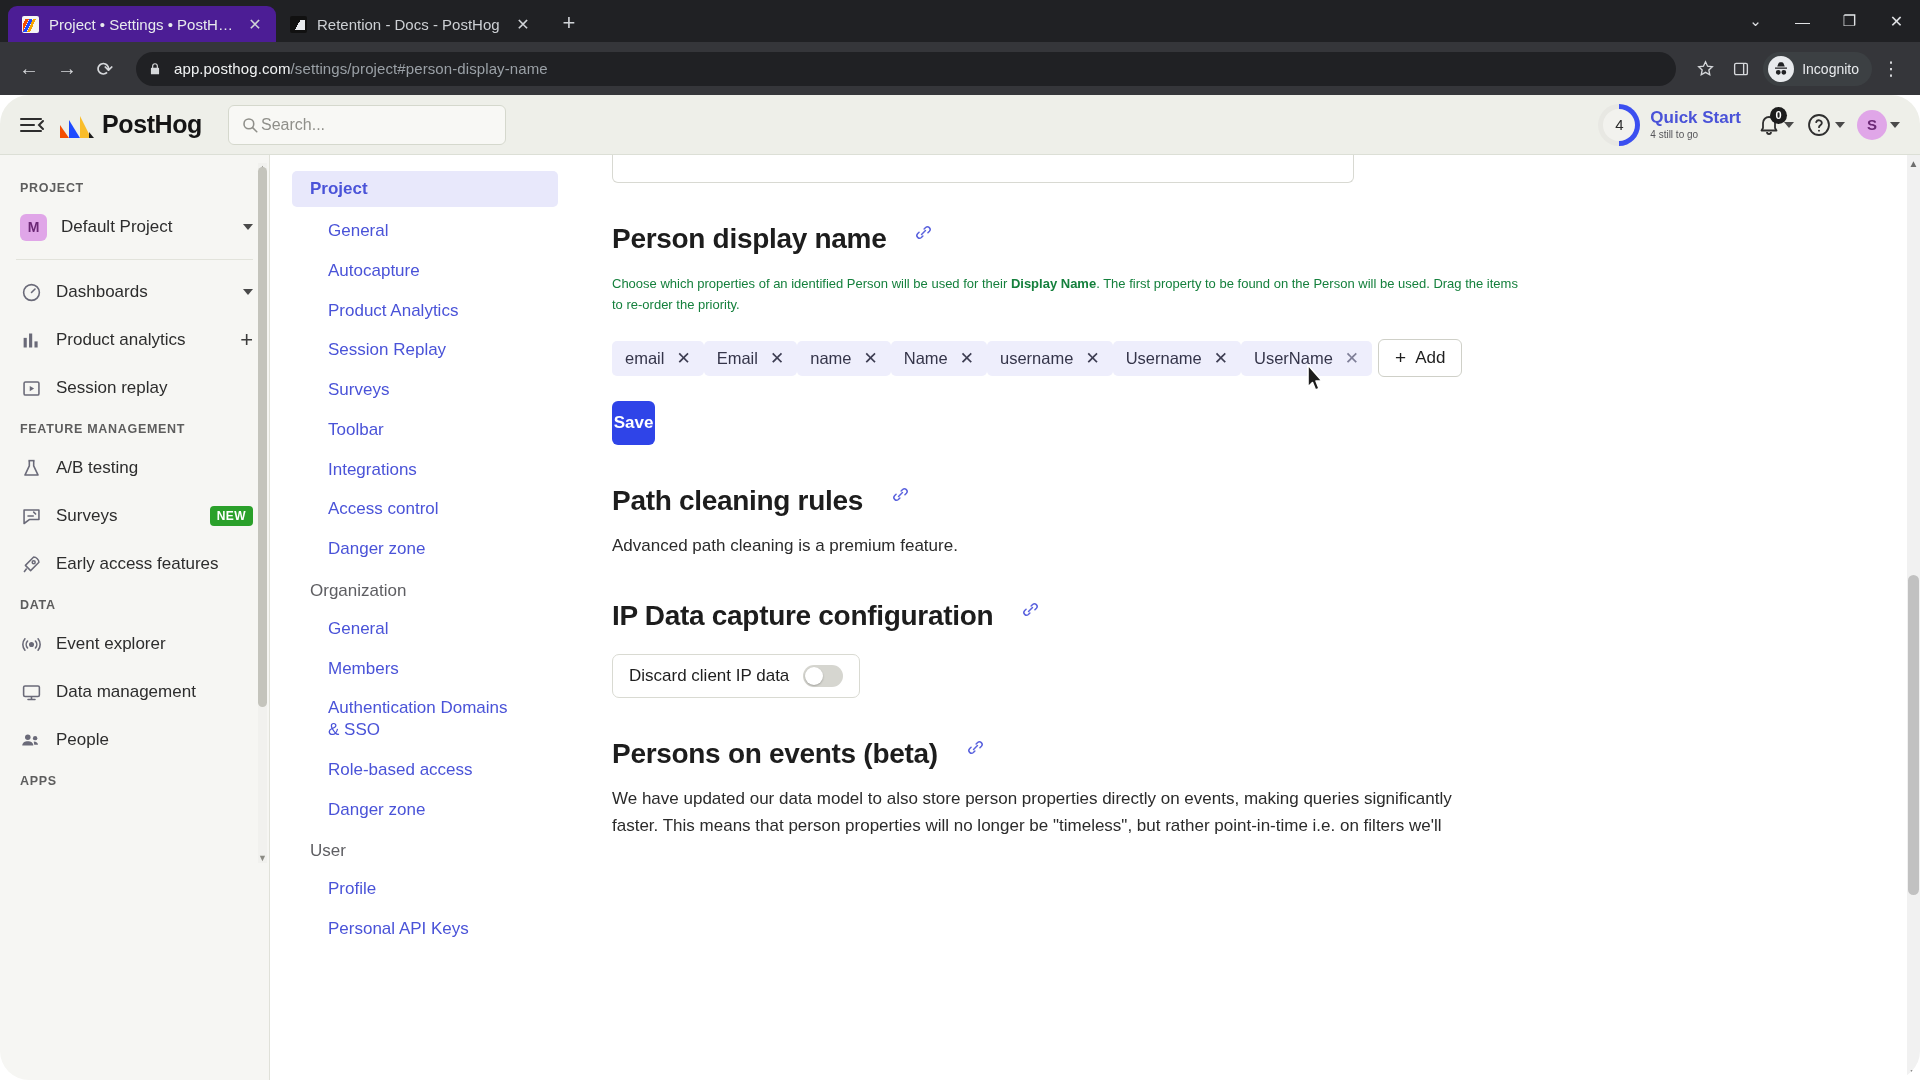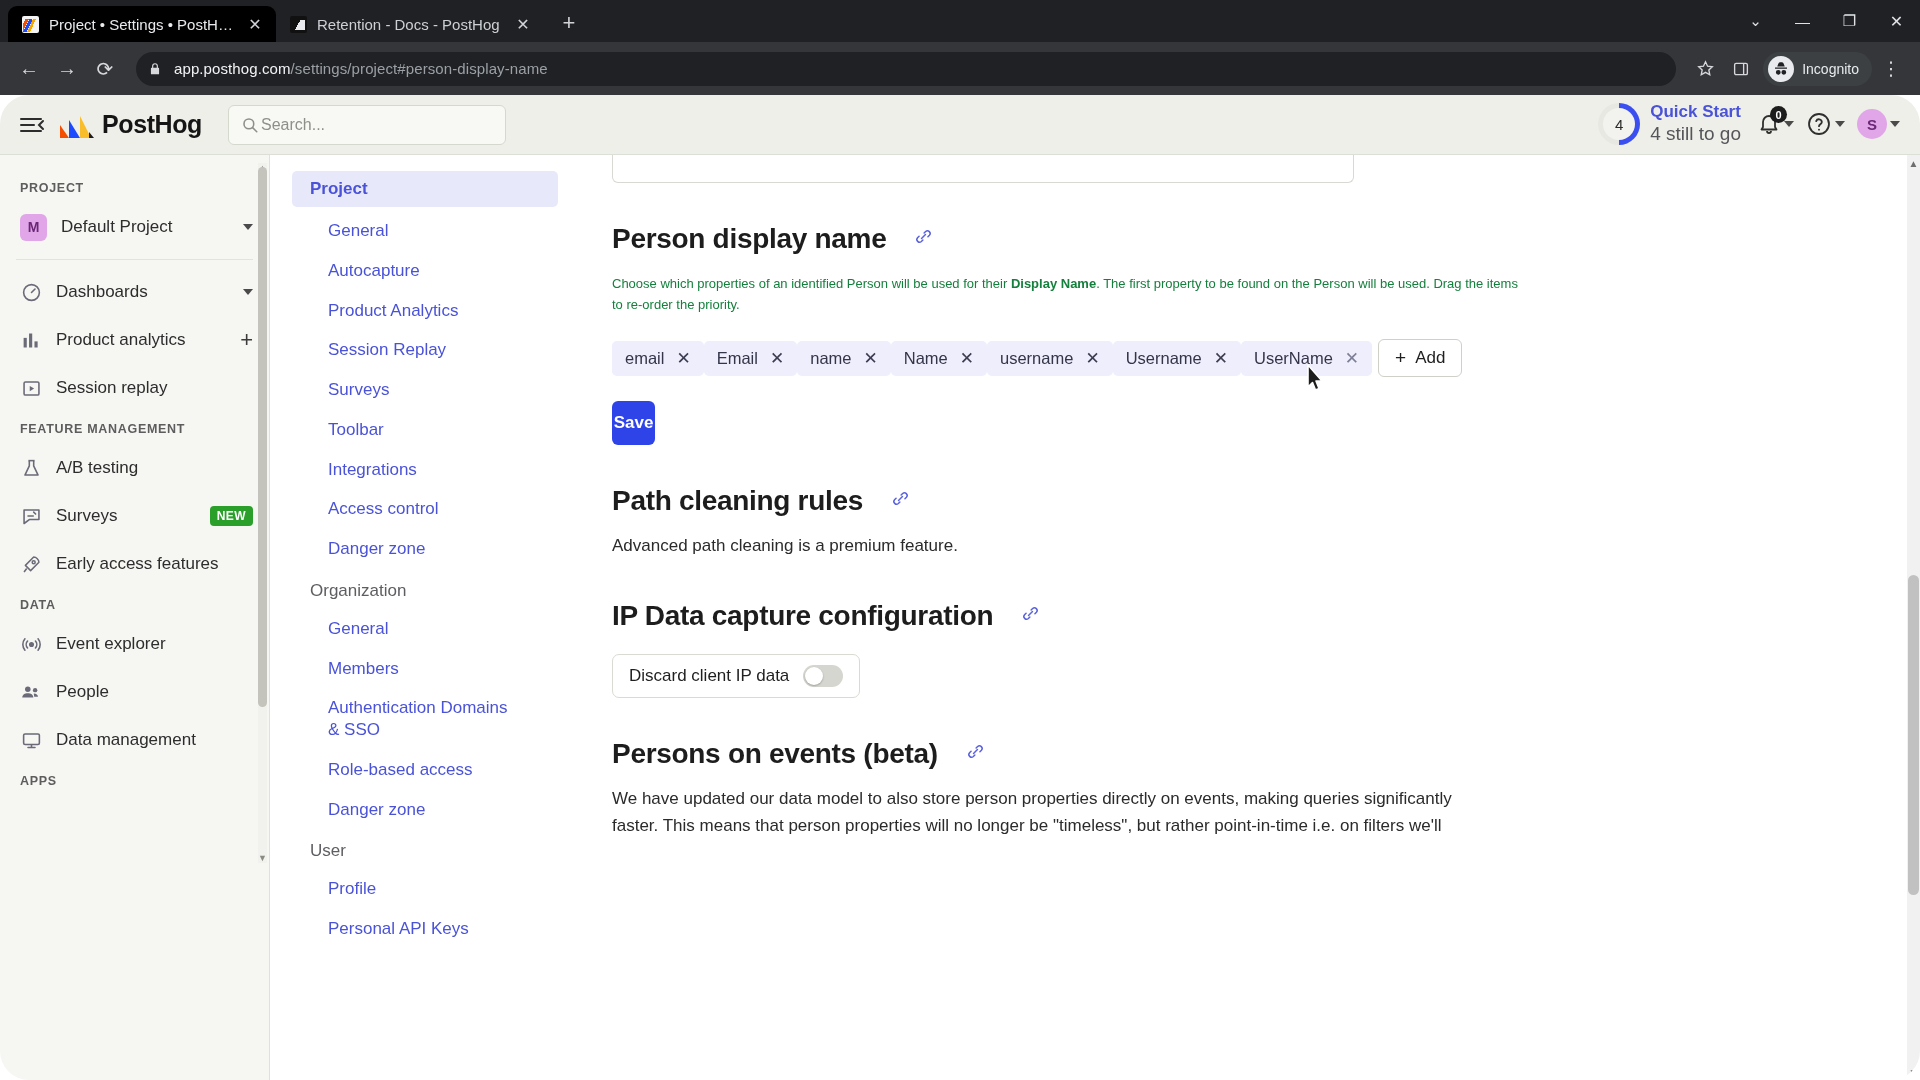--- a/index.html
+++ b/index.html
@@ -14,21 +14,21 @@
   .browser { width: 1920px; height: 1080px; display: flex; flex-direction: column; }
   .tabstrip {
     height: 42px; background: #202124; display: flex; align-items: flex-end;
     padding-left: 8px; position: relative; flex: 0 0 42px;
   }
   .tab {
     height: 36px; width: 268px; display: flex; align-items: center;
     border-radius: 9px 9px 0 0; padding: 0 10px 0 14px; gap: 10px;
     font-size: 15px; color: #e8eaed; position: relative;
   }
-  .tab.active { background: #000000; }
+  .tab.active { background: #4c1d95; }
   .tab.inactive { color: #cdd0d4; }
   .tab-fav { width: 17px; height: 17px; flex: 0 0 17px; border-radius: 2px; position: relative; overflow: hidden; }
   .fav-a { background: #f5f5f5; }
   .fav-a::before {
     content:""; position:absolute; left:1px; bottom:1px; width:15px; height:13px;
     background:
       linear-gradient(115deg, transparent 48%, #f7a501 48%, #f7a501 62%, transparent 62%),
       linear-gradient(115deg, transparent 30%, #1d4aff 30%, #1d4aff 46%, transparent 46%),
       linear-gradient(115deg, transparent 12%, #f54e00 12%, #f54e00 28%, transparent 28%);
   }
@@ -87,21 +87,21 @@
   .search-ph { font-size: 16px; color: #8f8f8a; }
   .topbar-right { margin-left: auto; display: flex; align-items: center; gap: 4px; }
   .quickstart { display: flex; align-items: center; gap: 10px; padding: 2px 8px; }
   .qs-ring { width: 42px; height: 42px; position: relative; flex: 0 0 42px; }
   .qs-ring .ring-bg { position: absolute; inset: 0; border-radius: 50%; background: #e8e8e3; }
   .qs-ring .ring-fg { position: absolute; inset: 0; border-radius: 50%;
     background: conic-gradient(#3b4ff0 0deg 180deg, transparent 180deg 360deg); }
   .qs-ring .ring-hole { position: absolute; inset: 5px; border-radius: 50%; background: #f2f2ee;
     display: flex; align-items: center; justify-content: center; font-size: 15px; color: #2b2b2b; }
   .qs-title { font-size: 17px; font-weight: 600; color: #4a53d8; line-height: 1.15; }
-  .qs-sub { font-size: 19px; color: #56565a; line-height: 1.3; }
+  .qs-sub { font-size: 10px; color: #56565a; line-height: 1.3; }
   .icon-btn { display: flex; align-items: center; gap: 3px; padding: 6px 4px; color: #2f2f2f; position: relative; }
   .badge0 {
     position: absolute; top: 0px; left: 17px; min-width: 17px; height: 17px; border-radius: 9px;
     background: #1d1d1d; color: #fff; font-size: 11px; display: flex; align-items: center;
     justify-content: center; padding: 0 4px; font-weight: 600;
   }
   .caret { width: 0; height: 0; border-left: 5px solid transparent; border-right: 5px solid transparent;
     border-top: 6px solid #4a4a4a; }
   .avatar { width: 30px; height: 30px; border-radius: 50%; background: #e0a6e8; color: #6b2775;
     display: flex; align-items: center; justify-content: center; font-size: 15px; font-weight: 600; }
@@ -158,21 +158,21 @@
 
   
   .main {
     flex: 1; background: #fff; padding: 0 40px 0 32px; position: relative; overflow: hidden;
   }
   .cut-input {
     height: 28px; border: 1px solid #d8d9d2; border-top: none; border-radius: 0 0 6px 6px;
     margin: 0 0 0 0; width: 742px;
   }
   .sec-head {
-    display: flex; align-items: center; gap: 28px; margin-top: 40px;
+    display: flex; align-items: flex-start; gap: 28px; margin-top: 40px;
   }
   .sec-title { font-size: 28px; font-weight: 600; color: #1d1d1d; letter-spacing: -0.3px; }
   .link-icon { color: #5b63de; font-size: 17px; }
   .sec-desc {
     font-size: 13px; color: #15803d; line-height: 1.62; margin-top: 18px; max-width: 915px;
   }
   .sec-desc b { font-weight: 700; }
   .chips { display: flex; align-items: center; margin-top: 24px; flex-wrap: nowrap; }
   .chip {
     background: #eeeefc; border-radius: 5px; height: 35px; display: flex; align-items: center;
@@ -426,39 +426,39 @@
                 <circle cx="12" cy="12" r="2" fill="#6a6a78"></circle>
                 <path d="M7.5 8a6 6 0 0 0 0 8M16.5 8a6 6 0 0 1 0 8"></path>
                 <path d="M4.5 5.5a10 10 0 0 0 0 13M19.5 5.5a10 10 0 0 1 0 13"></path>
               </svg>
           </span>
           <span class="ln-label">Event explorer</span>
         </div>
 
         <div class="ln-item">
           <span class="ln-icon">
+            <svg width="21" height="21" viewBox="0 0 24 24" fill="none" stroke="#6a6a78" stroke-width="1.8" stroke-linejoin="round">
+                <rect x="3" y="4.5" width="18" height="12" rx="1.6"></rect>
+                <line x1="8" y1="20" x2="16" y2="20" stroke-linecap="round"></line>
+                <line x1="12" y1="16.5" x2="12" y2="20"></line>
+              </svg>
+          </span>
+          <span class="ln-label">Data management</span>
+        </div>
+
+        <div class="ln-item">
+          <span class="ln-icon">
             <svg width="22" height="22" viewBox="0 0 24 24" fill="#6a6a78">
                 <circle cx="8.5" cy="9" r="3"></circle>
                 <circle cx="16.5" cy="10" r="2.4"></circle>
                 <path d="M2.5 18c0-3 2.7-4.6 6-4.6s6 1.6 6 4.6z"></path>
                 <path d="M15 13.6c2.8 0 4.6 1.4 4.6 3.6H15.5z"></path>
               </svg>
           </span>
           <span class="ln-label">People</span>
-        </div>
-
-        <div class="ln-item">
-          <span class="ln-icon">
-            <svg width="21" height="21" viewBox="0 0 24 24" fill="none" stroke="#6a6a78" stroke-width="1.8" stroke-linejoin="round">
-                <rect x="3" y="4.5" width="18" height="12" rx="1.6"></rect>
-                <line x1="8" y1="20" x2="16" y2="20" stroke-linecap="round"></line>
-                <line x1="12" y1="16.5" x2="12" y2="20"></line>
-              </svg>
-          </span>
-          <span class="ln-label">Data management</span>
         </div>
 
         <div class="ln-section">APPS</div>
 
         <div class="ln-scrollbar">
           <div class="ln-scroll-track"></div>
           <div class="ln-scroll-arrow" style="top:0;">▲</div>
           <div class="ln-scroll-thumb"></div>
           <div class="ln-scroll-arrow" style="bottom:0;">▼</div>
         </div>

